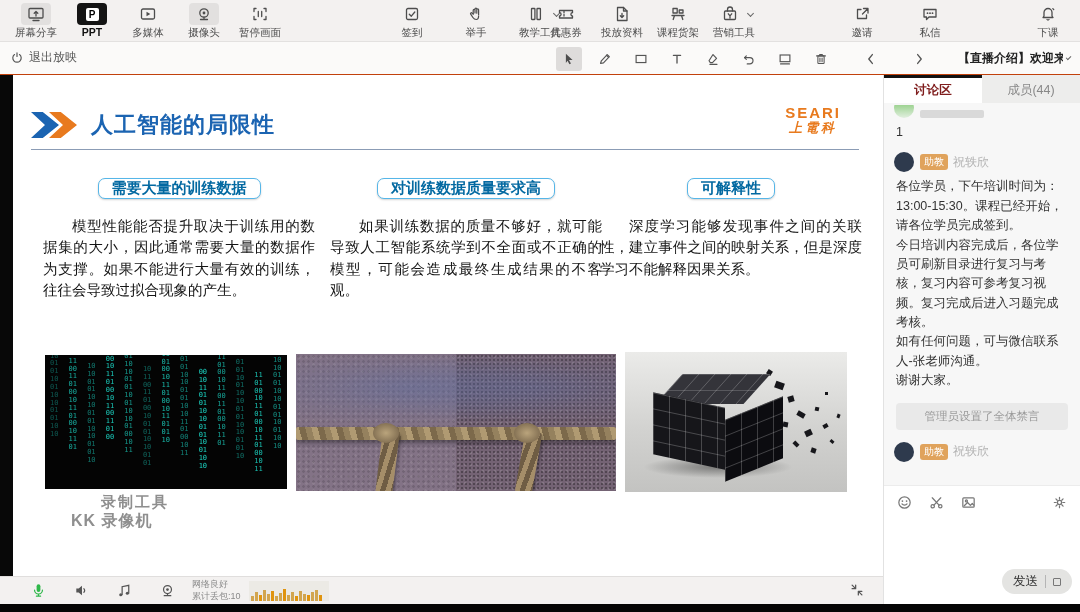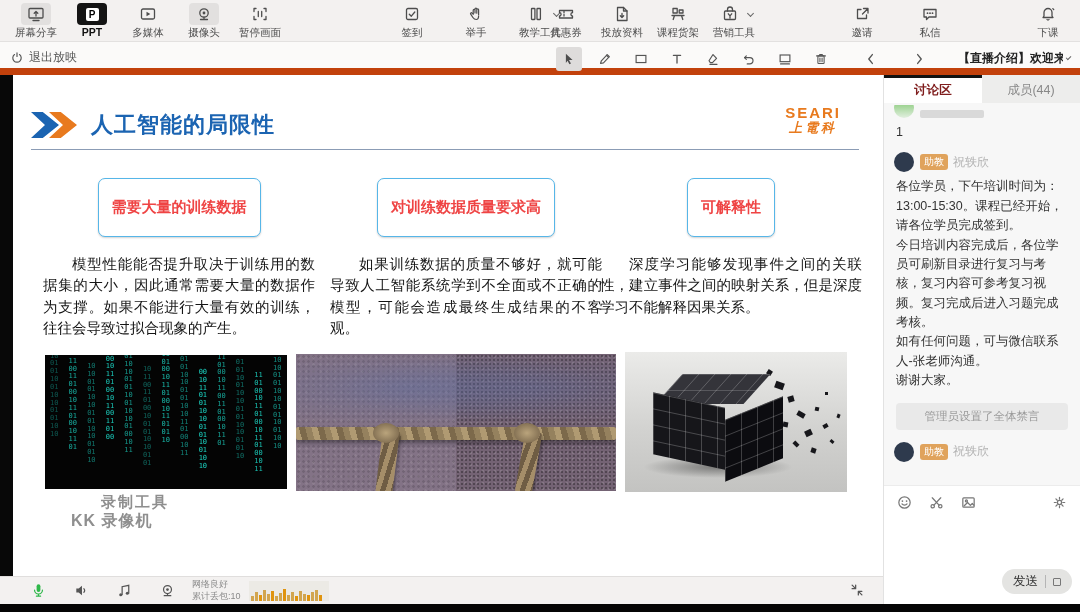--- a/index.html
+++ b/index.html
@@ -19,21 +19,21 @@
   .tbtn.active .tlabel { color:#111; font-weight:bold; }
   .caret { width:5px; height:5px; border-right:1.2px solid #666; border-bottom:1.2px solid #666; transform:rotate(45deg); margin:8px 0 0 3px; }
   .grp-left { position:absolute; left:10px; top:3px; display:flex; gap:4px; }
   .grp-mid { position:absolute; left:386px; top:3px; display:flex; gap:12px; }
   .grp-right { position:absolute; left:540px; top:3px; display:flex; gap:4px; }
   .grp-far { position:absolute; left:836px; top:3px; display:flex; gap:16px; }
   .btn-endclass { position:absolute; right:6px; top:3px; }
   .svgi { width:18px; height:18px; display:block; }
 
   
-  .subbar { position:absolute; left:0; top:42px; width:1080px; height:33px; background:#fbfaf9; border-bottom:7px solid #c2410c; z-index:4; }
+  .subbar { position:absolute; left:0; top:42px; width:1080px; height:33px; background:#fbfaf9; border-bottom:1px solid #c2410c; z-index:4; }
   .exitbtn { position:absolute; left:10px; top:7px; display:flex; align-items:center; gap:5px; font-size:12px; color:#555; cursor:pointer; }
   .annbar { position:absolute; left:556px; top:3px; height:27px; display:flex; align-items:center; gap:10px; }
   .atool { width:26px; height:24px; display:flex; align-items:center; justify-content:center; border-radius:3px; cursor:pointer; }
   .atool.sel { background:#dedcdb; }
   .annnav { margin-left:14px; display:flex; gap:22px; }
   .ptitle { position:absolute; left:958px; right:10px; top:0; height:33px; display:flex; align-items:center; justify-content:space-between; }
   .ptitle .t { font-size:12px; font-weight:bold; color:#222; white-space:nowrap; overflow:hidden; }
 
   
   .main { position:absolute; left:0; top:75px; width:883px; height:501px; background:#fff; }
@@ -45,21 +45,21 @@
   .chev.orange { background:#e87a1e; margin-left:-10px; }
   .slide-title { margin-left:14px; font-size:22px; font-weight:bold; color:#1b64b2; letter-spacing:1px; }
   .logo { position:absolute; right:42px; top:30px; text-align:center; color:#e87a1e; line-height:1.05;margin-left:40px; }
   .logo .l1 { font-size:15px; font-weight:bold; letter-spacing:2px; }
   .logo .l2 { font-size:13px; font-weight:bold; font-style:italic; letter-spacing:3px; }
   .hr { position:absolute; left:18px; right:24px; top:74px; border-top:1.5px solid #8b9cb5; }
   .col { position:absolute; top:103px; }
   .col1 { left:30px; width:272px; }
   .col2 { left:317px; width:272px; }
   .col3 { left:587px; width:262px; }
-  .hbox { display:table; margin:0 auto; border:1.5px solid #56b6e8; border-radius:7px; padding:19px 13px; font-size:15px; font-weight:bold; color:#ef4444; background:#fff; box-shadow:0 1px 2px rgba(0,0,0,.18), inset 0 0 0 1px #fff; }
+  .hbox { display:table; margin:0 auto; border:1.5px solid #56b6e8; border-radius:7px; padding:0 13px; font-size:15px; font-weight:bold; color:#0369a1; background:#fff; box-shadow:0 1px 2px rgba(0,0,0,.18), inset 0 0 0 1px #fff; }
   .ptext { margin-top:17px; font-size:14.5px; color:#151515; line-height:1.48; text-align:justify; text-indent:2em; }
   
   .img-matrix { position:absolute; left:32px; top:280px; width:242px; height:134px; background:#040404; overflow:hidden; display:flex; justify-content:space-between; padding:0 5px; }
   .mcol { width:9px; word-break:break-all; line-height:1.12; font-size:7px; font-family:"DejaVu Sans Mono",monospace; color:#1ee6d4; }
   
   .img-rope { position:absolute; left:283px; top:279px; width:320px; height:137px; overflow:hidden; }
   .half { position:absolute; top:0; height:100%; width:50%; }
   .half.l { left:0; background:#837386; background-image:radial-gradient(rgba(0,0,0,.13) 1px, transparent 1.6px), radial-gradient(rgba(255,255,255,.08) 1px, transparent 1.6px); background-size:5px 5px, 7px 7px; }
   .half.r { right:0; background:#746374; background-image:radial-gradient(rgba(0,0,0,.3) 1px, transparent 1.5px), radial-gradient(rgba(255,255,255,.12) 1px, transparent 1.5px); background-size:4px 4px, 6px 6px; }
   .rope-haze { position:absolute; left:0; top:0; width:100%; height:55%; background:radial-gradient(ellipse at 35% 45%, rgba(90,110,165,.35), transparent 65%), radial-gradient(ellipse at 75% 45%, rgba(90,110,165,.28), transparent 60%); }

